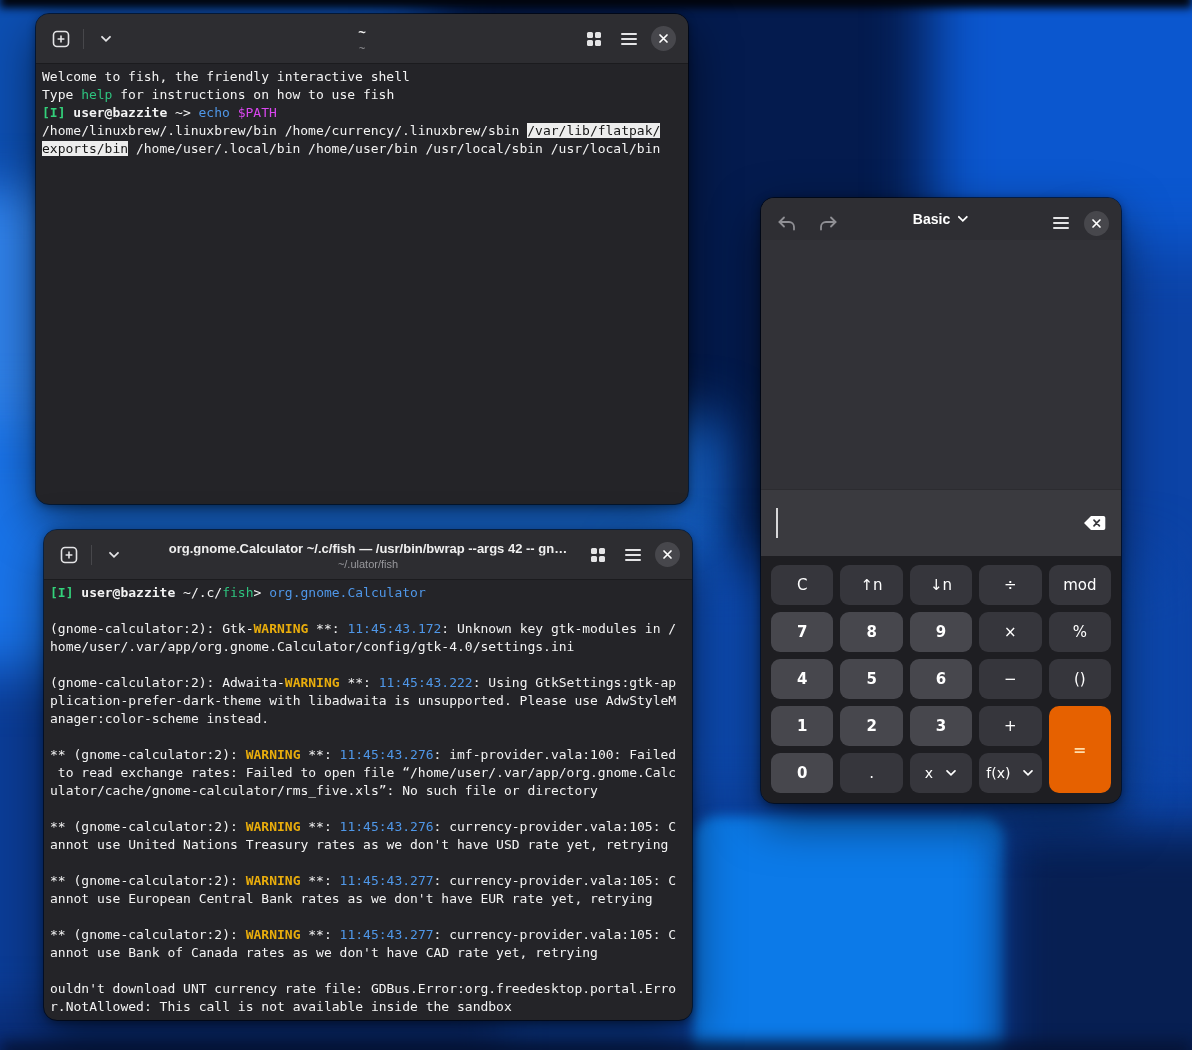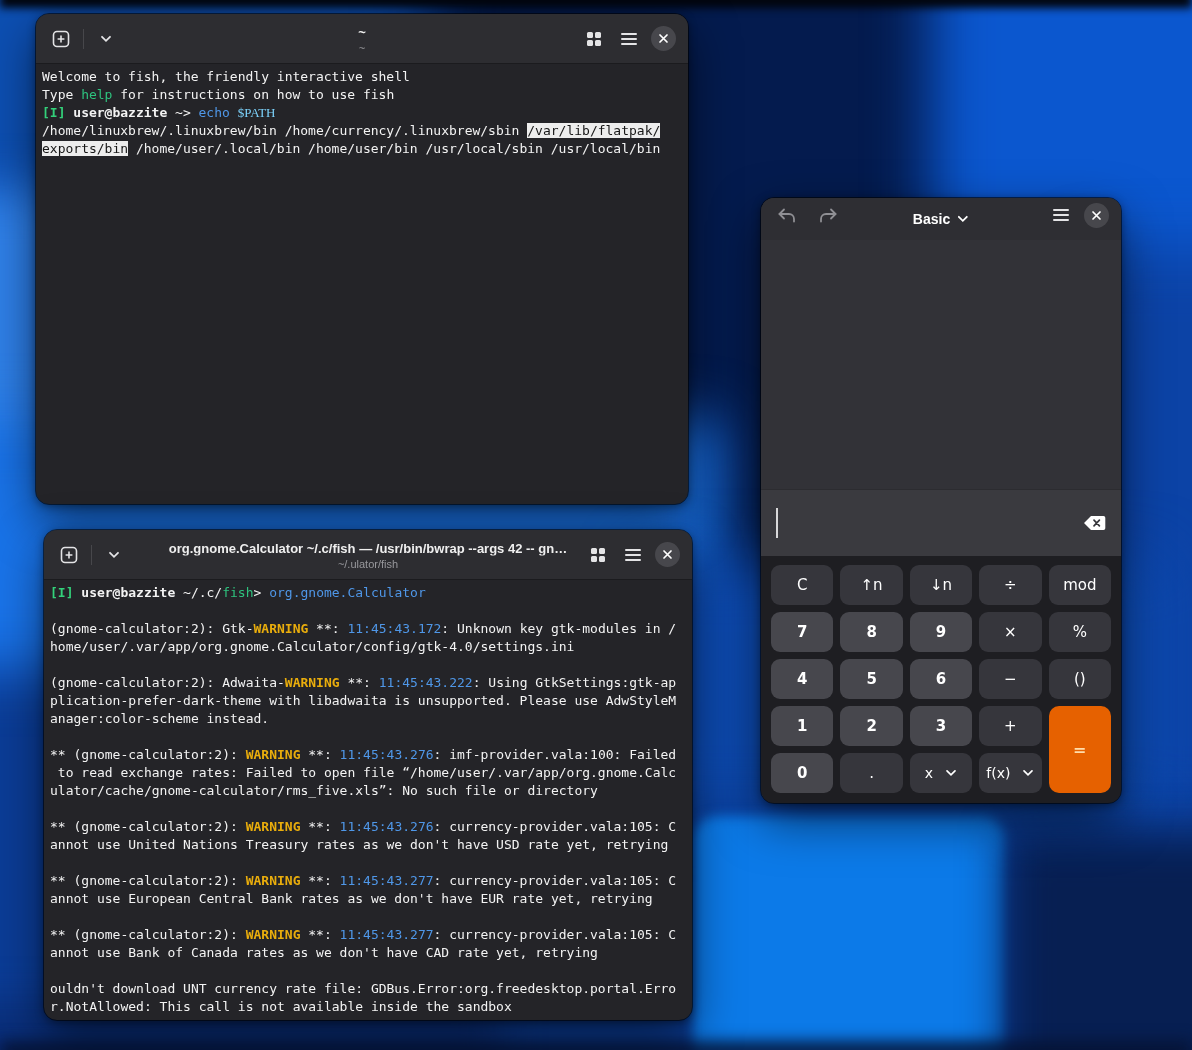--- a/index.html
+++ b/index.html
@@ -37,28 +37,28 @@
   .burger { display:flex; flex-direction:column; gap:3px; }
   .burger span { width:16px; height:2px; background:#e4e4e6; border-radius:1px; }
 
   .t-body { padding:4px 6px; font-family:"DejaVu Sans Mono", monospace;
             font-size:13px; line-height:18px; color:#f3f3f3; }
   .tline { white-space:pre; min-height:18px; }
   .seg.b { font-weight:bold; }
   .seg.green { color:#33d17a; }
   .seg.teal { color:#2ec27e; }
   .seg.blue { color:#4f97e8; }
-  .seg.cyan { color:#7dd3fc;font-family:Liberation Serif, serif; }
+  .seg.cyan { color:#d946ef; }
   .seg.yellow { color:#e9ad0c; }
   .seg.hl { background:#ededed; color:#161616;margin-top:39px; }
   .cursor { display:inline-block; width:2px; height:14px; background:#ededed; vertical-align:-2px; }
 
   
   .calc { background:#323237; display:flex; flex-direction:column; }
-  .c-header { height:42px; background:#2e2e33; display:flex; align-items:flex-end;
+  .c-header { height:42px; background:#2e2e33; display:flex; align-items:flex-start;
               padding:12px 12px; position:relative; flex:none; }
   .c-left { display:flex; align-items:center; gap:16px; }
   .c-right { margin-left:auto; display:flex; align-items:center; gap:10px; }
   .modebtn { position:absolute; left:50%; top:50%; transform:translate(-50%,-50%);
              display:flex; align-items:center; gap:7px; background:transparent; border:none;
              color:#fff; font-weight:700; font-size:14px; font-family:"Liberation Sans",sans-serif; }
   .c-history { flex:1; background:#323237; }
   .c-display { height:67px; flex:none; background:#3a3a3f; border-top:1px solid #2c2c30;
                display:flex; align-items:center; padding:0 15px; }
   .caret { width:2px; height:30px; background:#d8d8da; }

